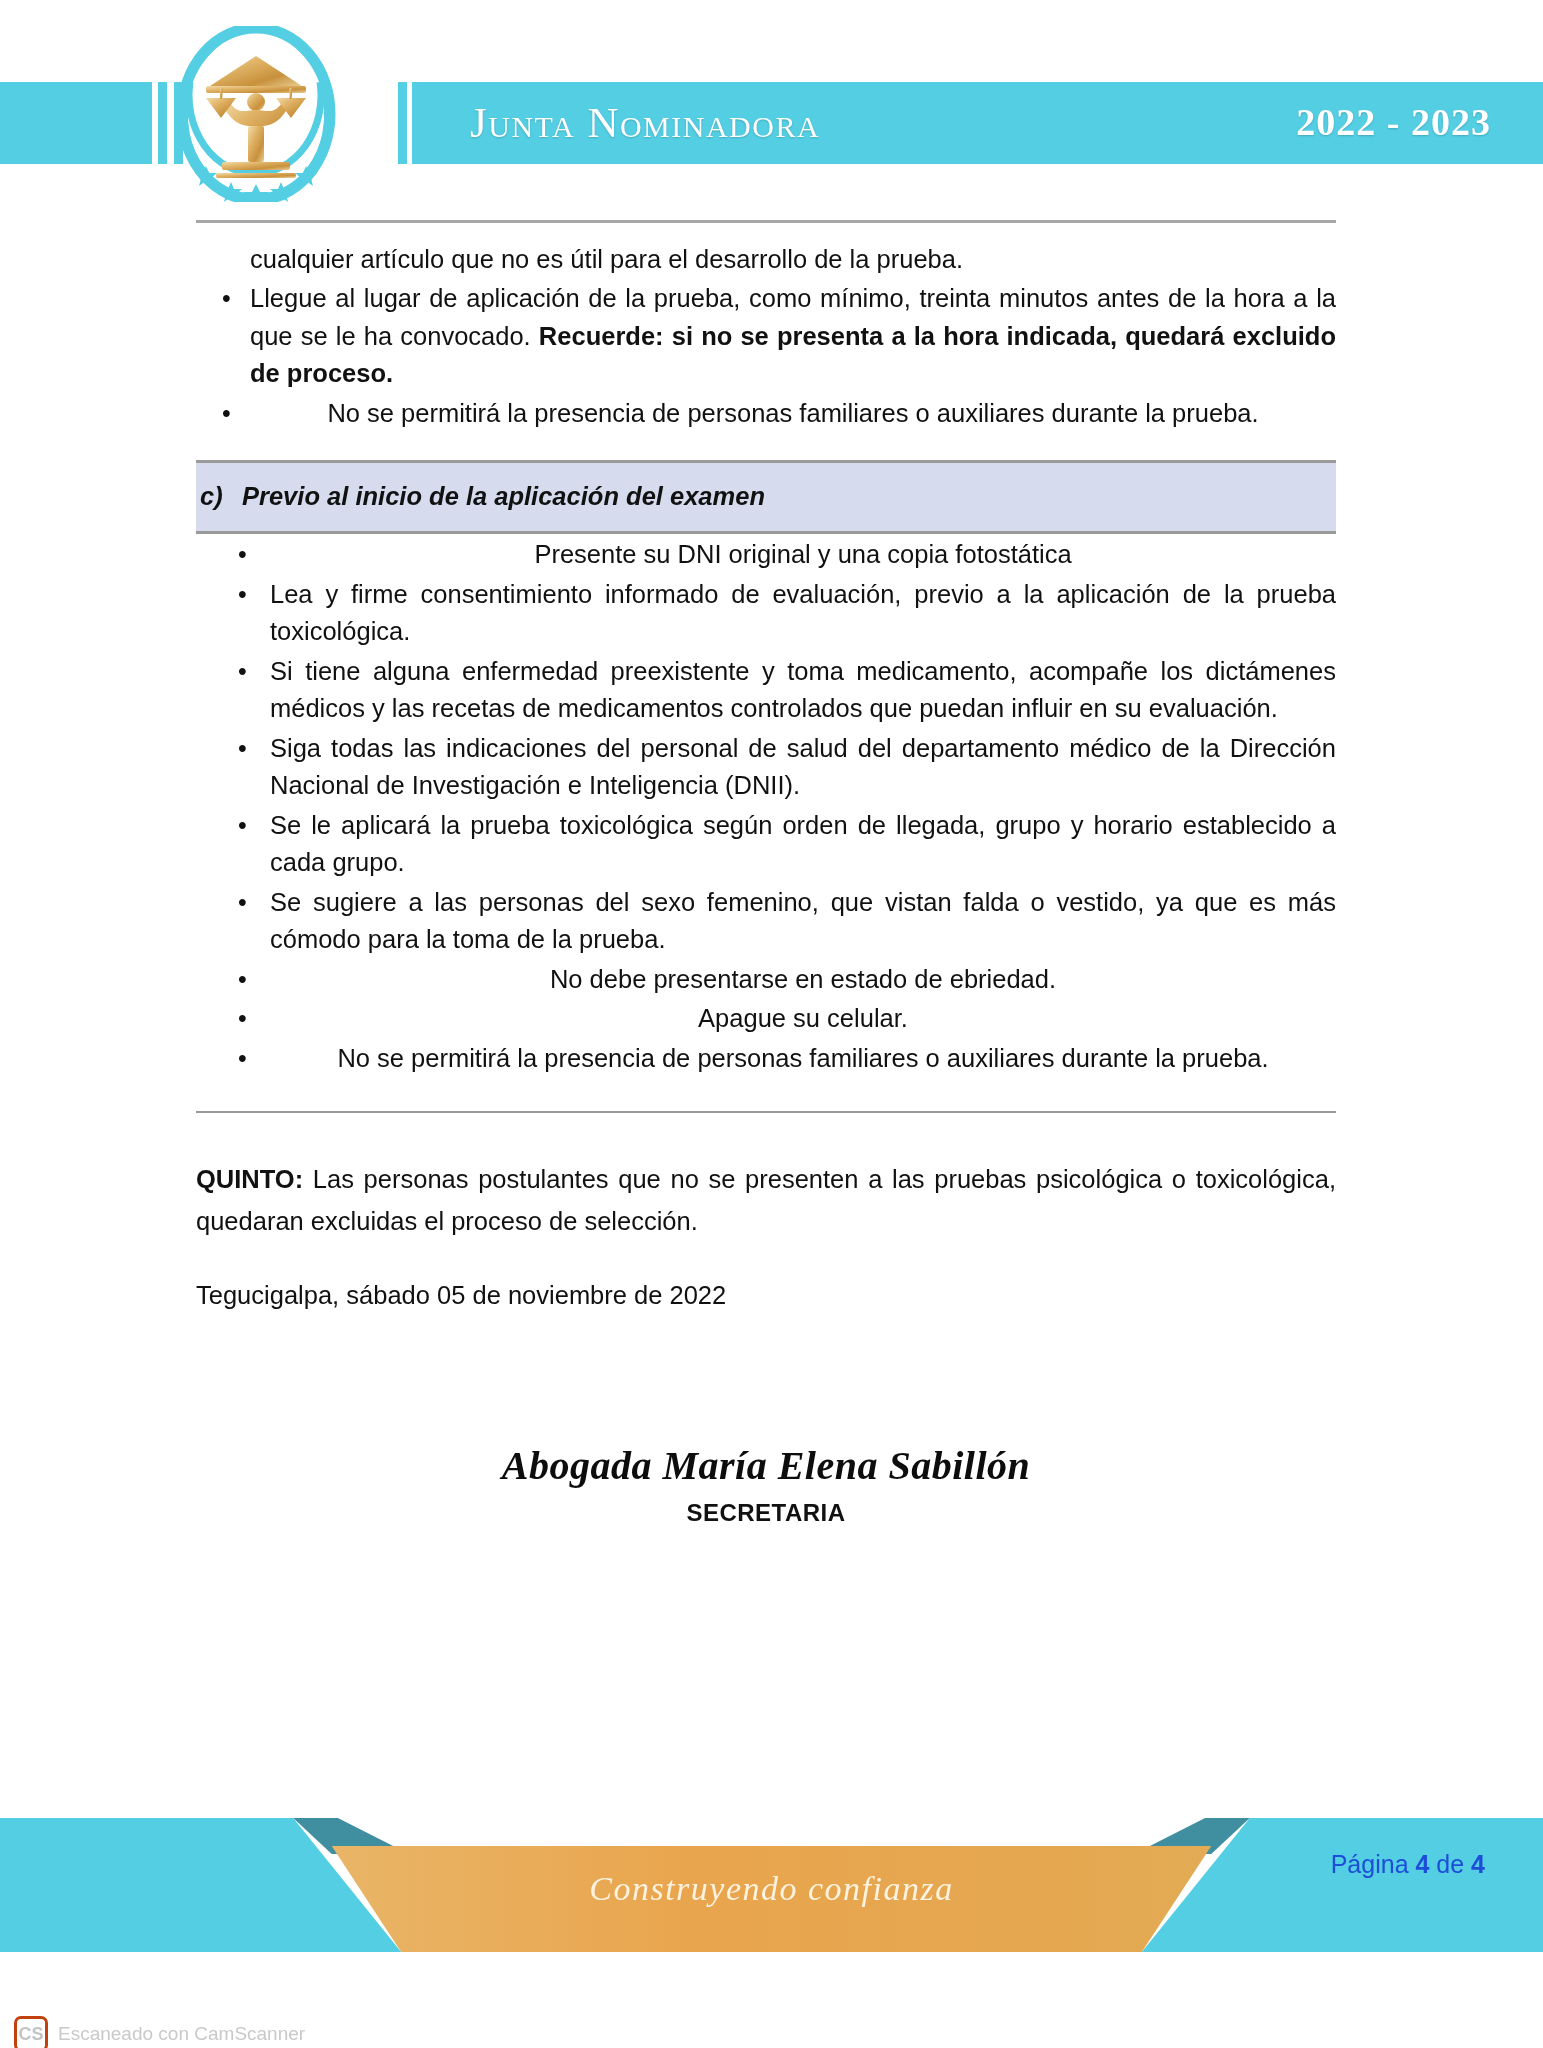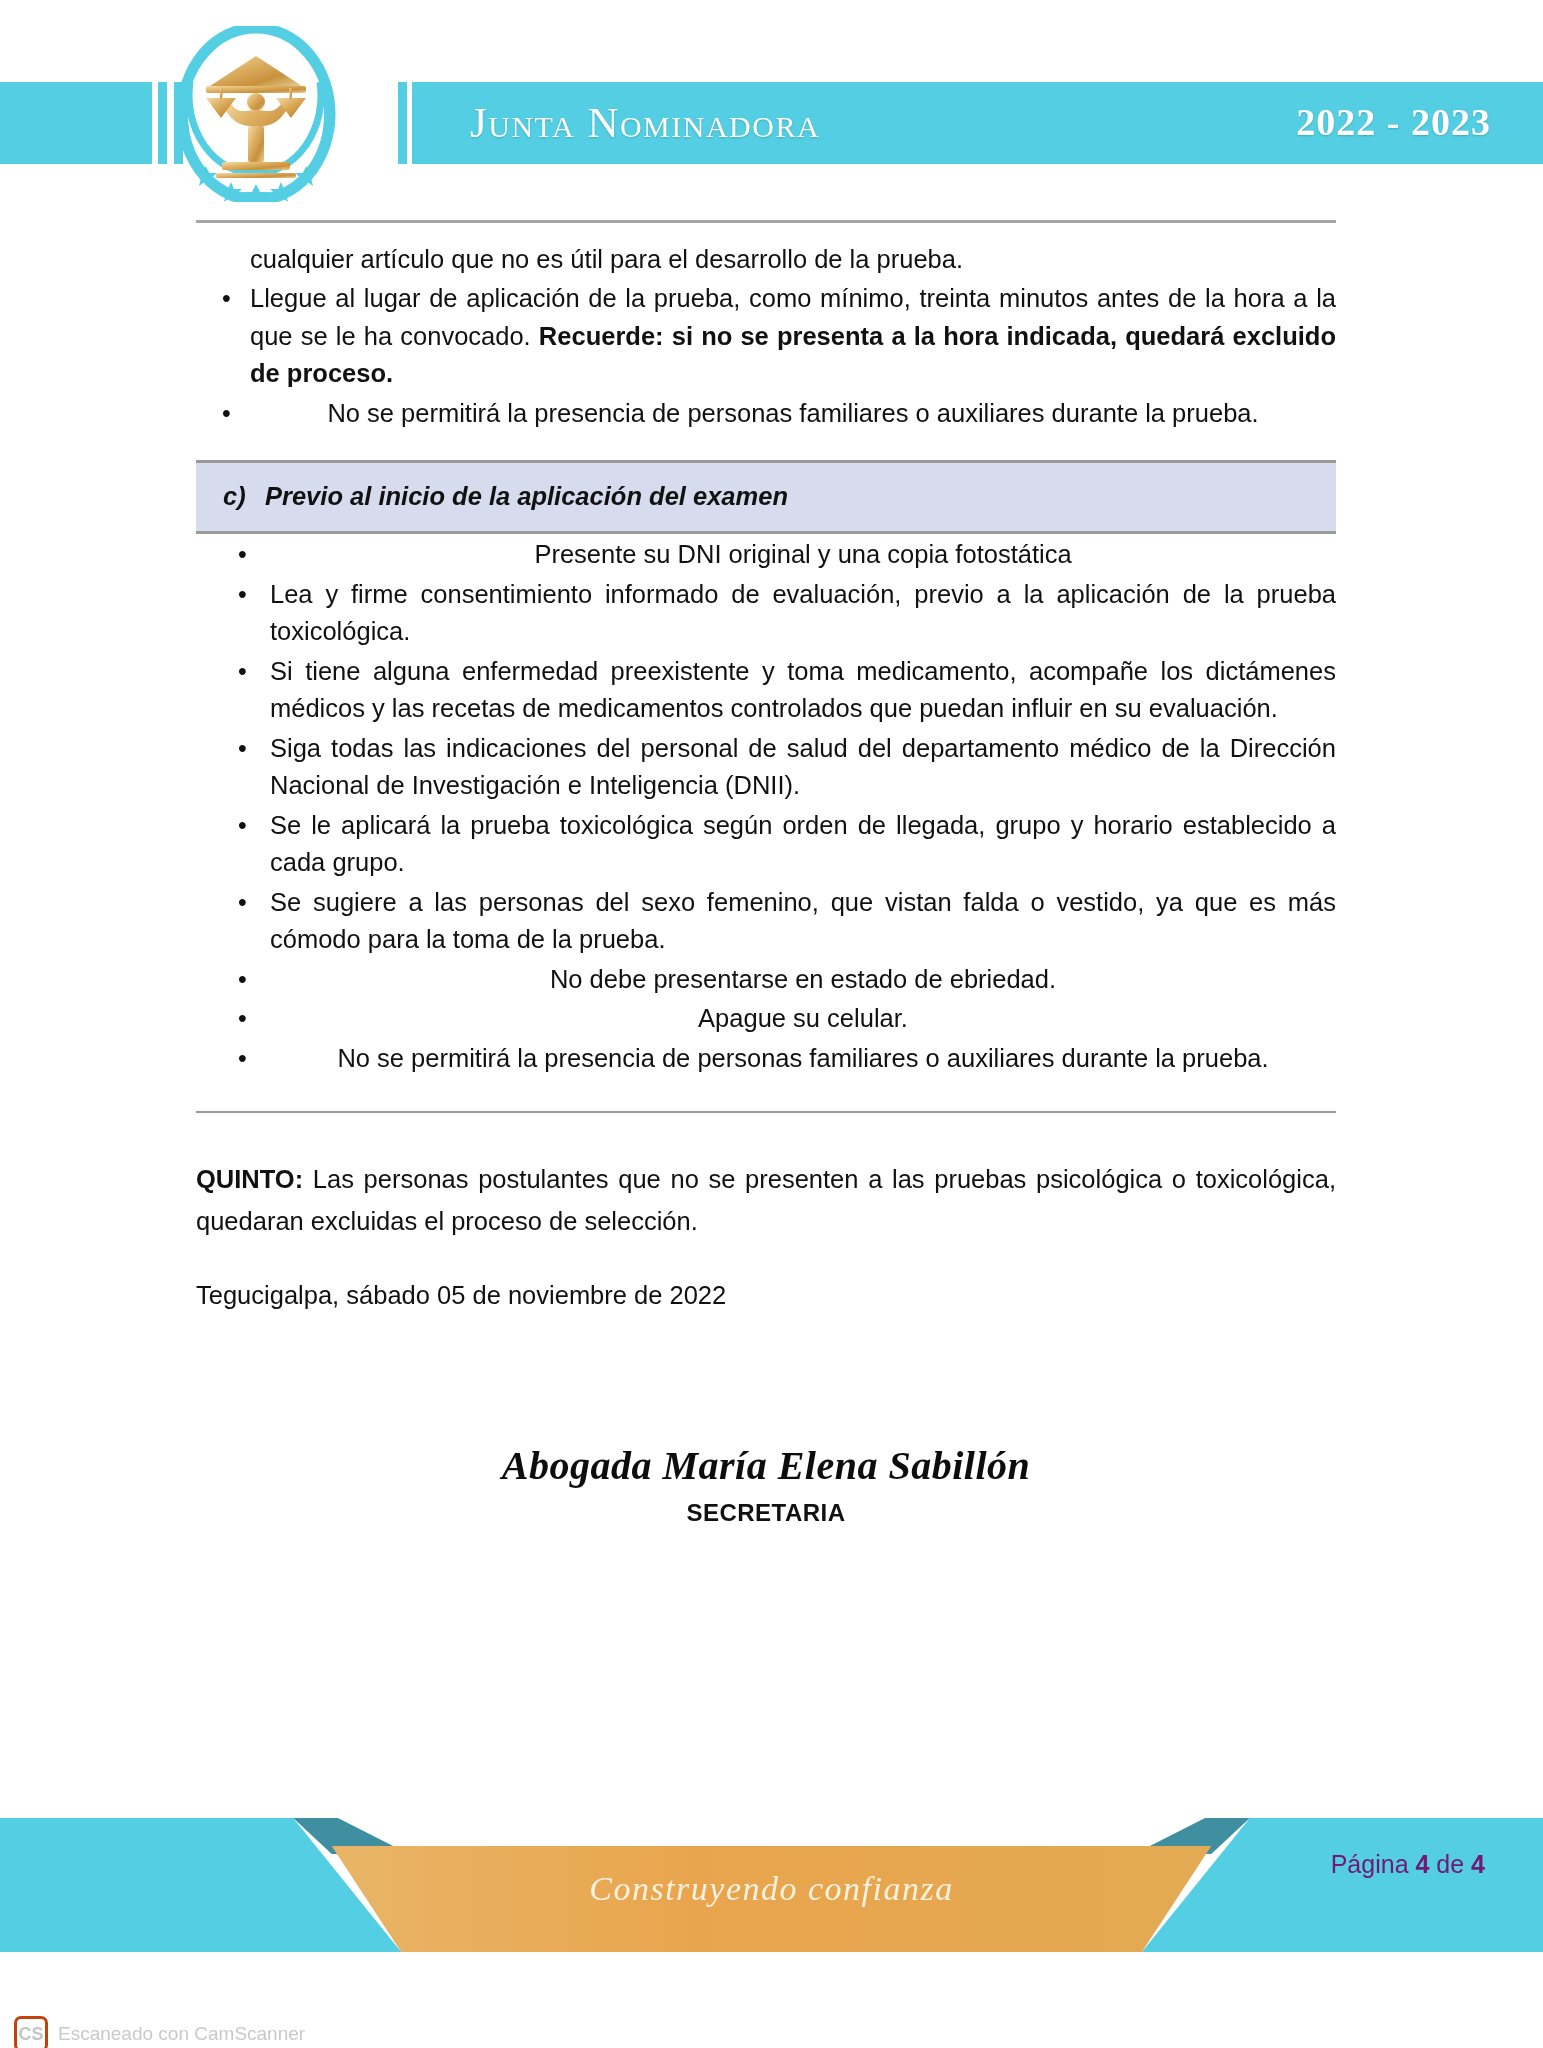--- a/index.html
+++ b/index.html
@@ -151,21 +151,21 @@
   .section-box {
     margin-top: 28px;
     background: #d6dcee;
     border-top: 3px solid #9a9a9a;
     border-bottom: 3px solid #9a9a9a;
     padding: 14px 0 16px 0;
     height: 38px;
     box-sizing: content-box;
   }
   .section-box-inner {
-    padding-left: 27px;
+    padding-left: 4px;
     font-family: "Liberation Sans", sans-serif;
     font-size: 25.5px;
     font-weight: 700;
     font-style: italic;
     color: #111111;
     line-height: 38px;
   }
   .section-letter { display: inline-block; width: 42px; }
 
   .list-after-section { margin-top: 26px; }
@@ -272,21 +272,21 @@
     font-size: 34px;
     color: #fdf3e0;
     letter-spacing: 1.5px;
   }
   .footer-page {
     position: absolute;
     right: 58px;
     top: 32px;
     font-family: "Liberation Sans", sans-serif;
     font-size: 25px;
-    color: #701a75;
+    color: #1d4ed8;
     white-space: nowrap;
   }
 
   
   .watermark {
     position: absolute;
     left: 14px;
     bottom: 20px;
     display: flex;
     align-items: center;

